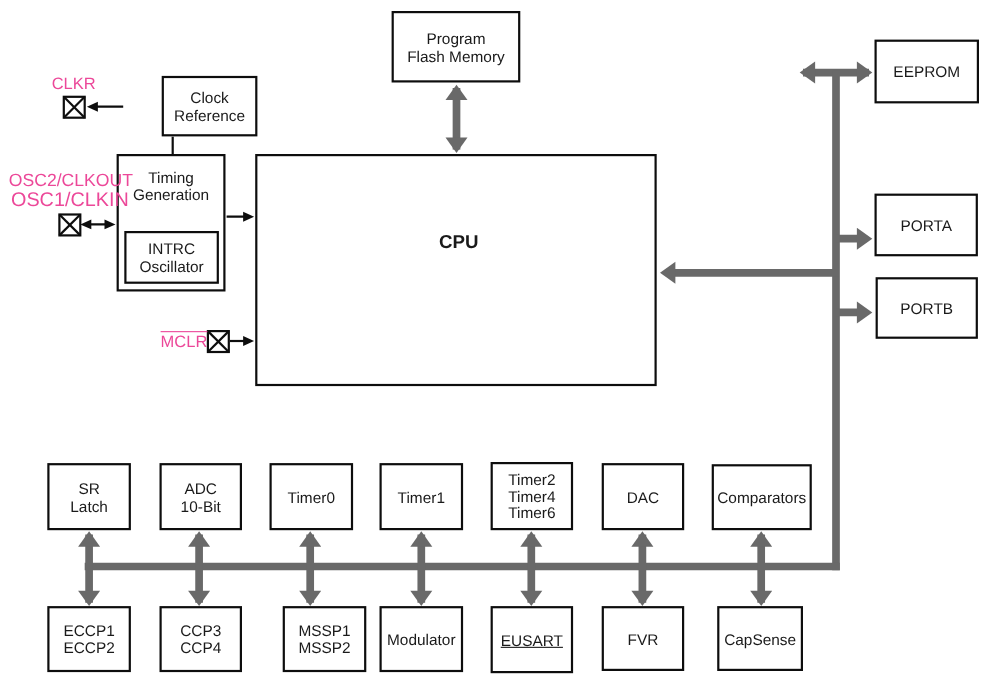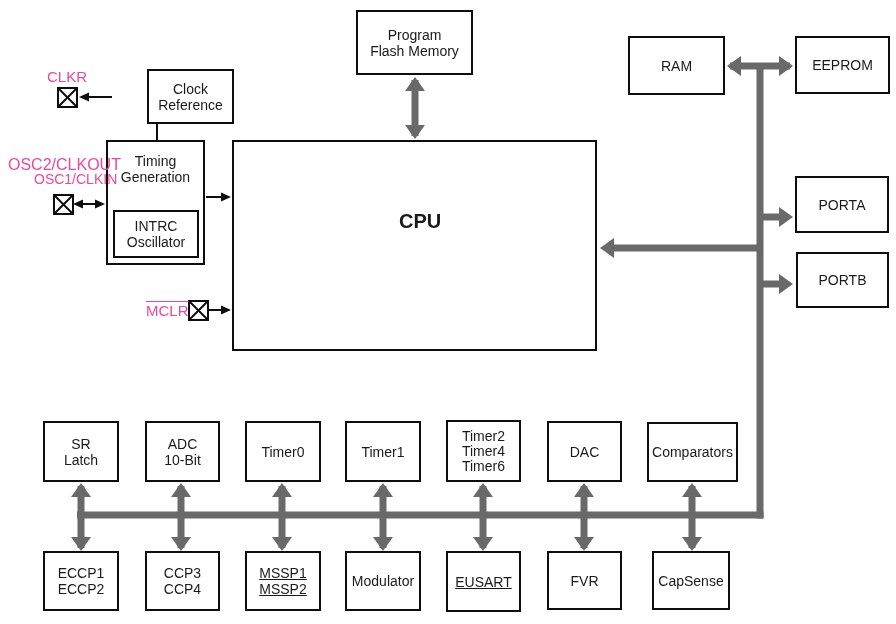--- a/index.html
+++ b/index.html
@@ -29,21 +29,21 @@
   #svg-layer{position:absolute;left:0;top:0;width:896px;height:624px;}
   .pin-label{
     position:absolute;
     font-size:15px;
     color:#ec4899;
     white-space:pre-line;
   }
   .overline{text-decoration:overline;}
   .cpu-label{
     position:absolute;
-    font-size:20px;
+    font-size:17px;
     font-weight:bold;
     color:#1a1a1a;
   }
 </style>
 </head>
 <body>
 
 <div id="canvas">
 
   <svg id="svg-layer" viewBox="0 0 896 624" xmlns="http://www.w3.org/2000/svg">
@@ -173,21 +173,20 @@
     <span>Timing
 Generation</span>
   </div>
 
   <div class="block" style="left:113px;top:210px;width:86px;height:48px;">INTRC
 Oscillator</div>
 
   <div class="block" style="left:232px;top:140px;width:365px;height:211px;"></div>
   <div class="cpu-label" style="left:399px;top:210px;">CPU</div>
 
-  <div class="block" style="left:628px;top:36px;width:97px;height:59px;">RAM</div>
 
   <div class="block" style="left:795px;top:36px;width:95px;height:58px;">EEPROM</div>
 
   <div class="block" style="left:795px;top:176px;width:94px;height:57px;">PORTA</div>
 
   <div class="block" style="left:796px;top:252px;width:93px;height:56px;">PORTB</div>
 
   <div class="block" style="left:43px;top:421px;width:76px;height:61px;">SR
 Latch</div>
 
@@ -205,32 +204,32 @@
   <div class="block" style="left:647px;top:422px;width:91px;height:60px;">Comparators</div>
 
   <div class="block" style="left:547px;top:421px;width:75px;height:61px;">DAC</div>
 
   <div class="block" style="left:43px;top:551px;width:76px;height:60px;">ECCP1
 ECCP2</div>
 
   <div class="block" style="left:145px;top:551px;width:75px;height:60px;">CCP3
 CCP4</div>
 
-  <div class="block" style="left:245px;top:551px;width:76px;height:60px;text-decoration:underline;">MSSP1
+  <div class="block" style="left:257px;top:551px;width:76px;height:60px;">MSSP1
 MSSP2</div>
 
   <div class="block" style="left:345px;top:551px;width:76px;height:60px;">Modulator</div>
 
   <div class="block" style="left:446px;top:551px;width:75px;height:61px;text-decoration:underline;">EUSART</div>
 
   <div class="block" style="left:547px;top:551px;width:75px;height:59px;">FVR</div>
 
   <div class="block" style="left:652px;top:551px;width:78px;height:59px;">CapSense</div>
 
   <div class="pin-label" style="left:47px;top:68px;">CLKR</div>
 
   <div class="pin-label" style="left:8px;top:156px;font-size:16px;">OSC2/CLKOUT</div>
 
-  <div class="pin-label" style="left:10px;top:171px;font-size:14px;margin-left:24px;">OSC1/CLKIN</div>
+  <div class="pin-label" style="left:10px;top:171px;font-size:18px;">OSC1/CLKIN</div>
 
   <div class="pin-label overline" style="left:146px;top:302px;">MCLR</div>
 
 </div>
 
 </body></html>

